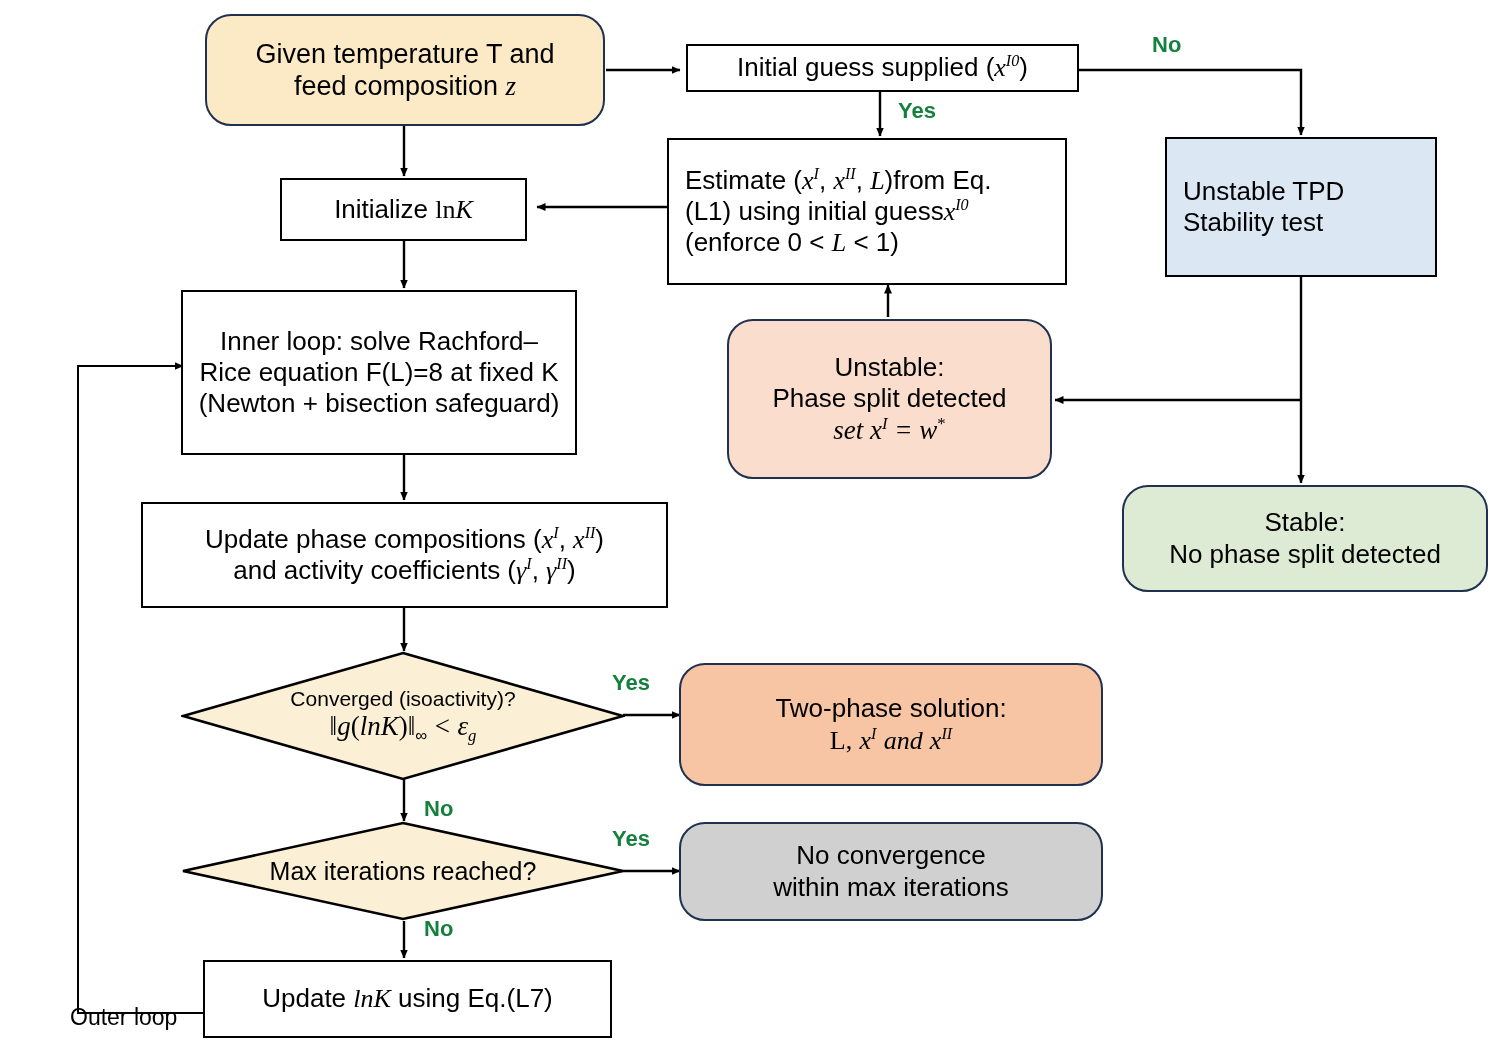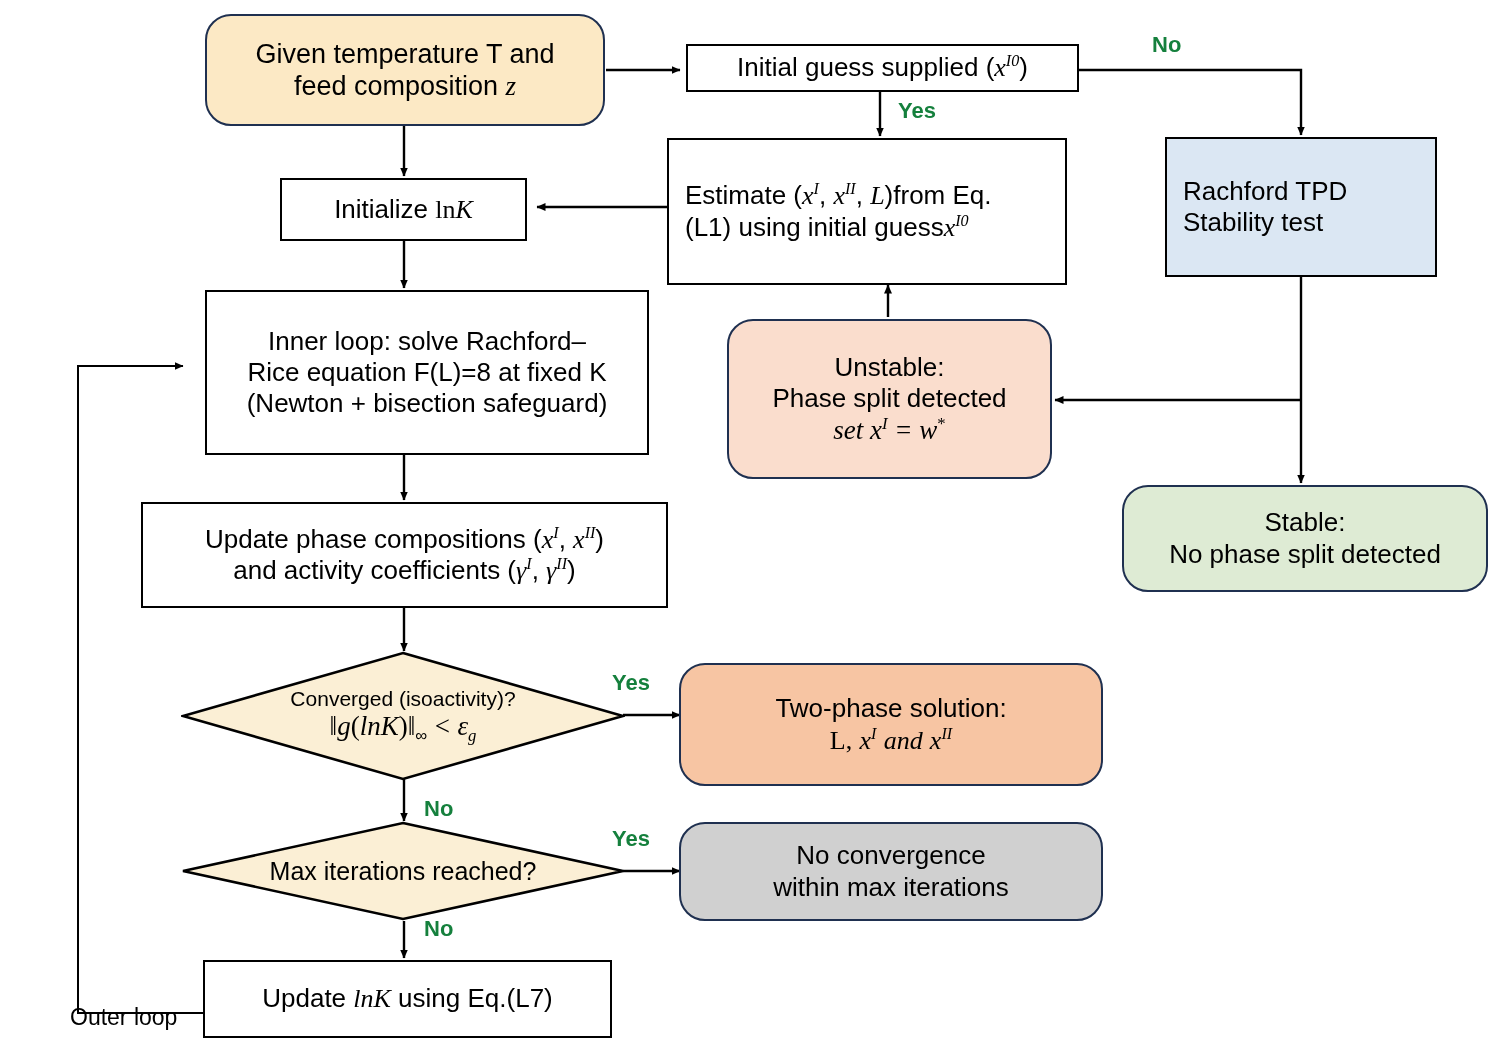--- a/index.html
+++ b/index.html
@@ -149,26 +149,27 @@
   <div class="node rect" style="left:686px; top:44px; width:393px; height:48px;">
     <div class="nodetext f26">
       <span>Initial guess supplied (</span><span class="mi">x</span><sup class="sm mi">I0</sup><span>)</span>
     </div>
   </div>
 
   <div class="node rect leftal" style="left:667px; top:138px; width:400px; height:147px;">
     <div class="nodetext f26" style="padding-left:16px;">
       <span>Estimate (<span class="mi">x</span><sup class="sm mi">I</sup>, <span class="mi">x</span><sup class="sm mi">II</sup>, <span class="mi">L</span>)from Eq.</span><br>
       <span>(L1) using initial guess<span class="mi">x</span><sup class="sm mi">I0</sup></span><br>
+      <span>(enforce 0 &lt; <span class="mi">L</span> &lt; 1)</span>
     </div>
   </div>
 
   <div class="node rect leftal" style="left:1165px; top:137px; width:272px; height:140px; background:#DBE7F3;">
     <div class="nodetext f26" style="padding-left:16px;">
-      <span>Rachford TPD</span><br>
+      <span>Unstable TPD</span><br>
       <span>Stability test</span>
     </div>
   </div>
 
   <div class="node round" style="left:1122px; top:485px; width:366px; height:107px; background:#DEEBD4;">
     <div class="nodetext f26">
       <span>Stable:</span><br>
       <span>No phase split detected</span>
     </div>
   </div>
@@ -180,21 +181,21 @@
       <span class="mi f27">set x<sup class="sm">I</sup> = w<sup class="sm mu">*</sup></span>
     </div>
   </div>
 
   <div class="node rect" style="left:280px; top:178px; width:247px; height:63px;">
     <div class="nodetext f26">
       <span>Initialize </span><span class="mu">ln</span><span class="mi">K</span>
     </div>
   </div>
 
-  <div class="node rect" style="left:181px; top:290px; width:444px; height:165px;margin-left:24px;">
+  <div class="node rect" style="left:181px; top:290px; width:396px; height:165px;">
     <div class="nodetext f26">
       <span>Inner loop: solve Rachford–</span><br>
       <span>Rice equation F(L)=8 at fixed K</span><br>
       <span>(Newton + bisection safeguard)</span>
     </div>
   </div>
 
   <div class="node rect" style="left:141px; top:502px; width:527px; height:106px;">
     <div class="nodetext f26">
       <span>Update phase compositions (<span class="mi">x</span><sup class="sm mi">I</sup>, <span class="mi">x</span><sup class="sm mi">II</sup>)</span><br>

